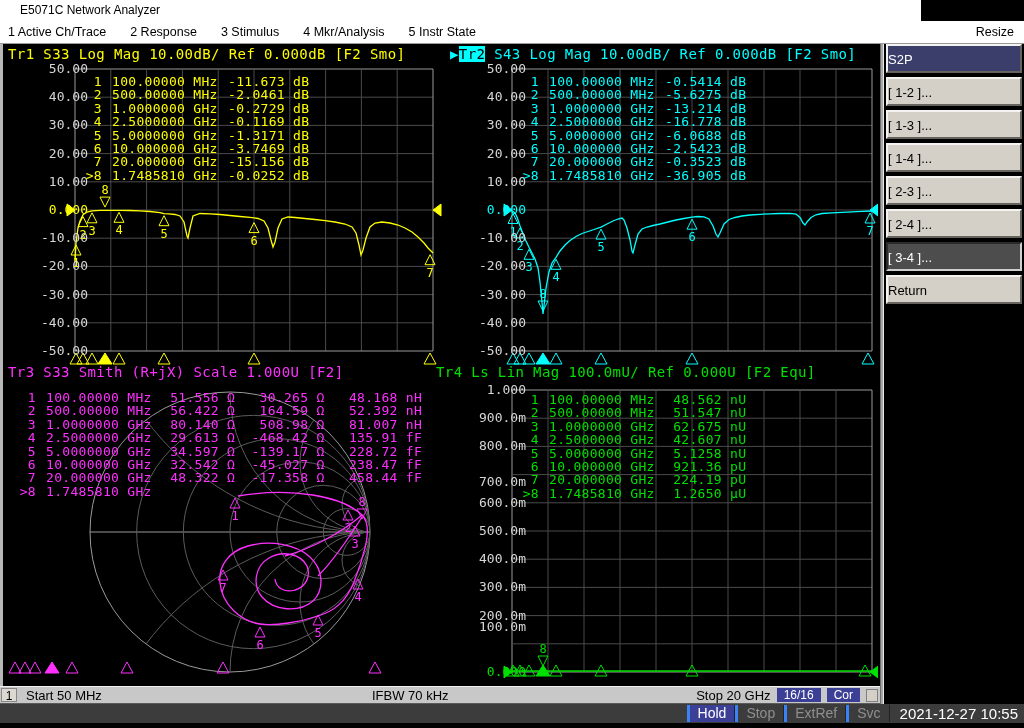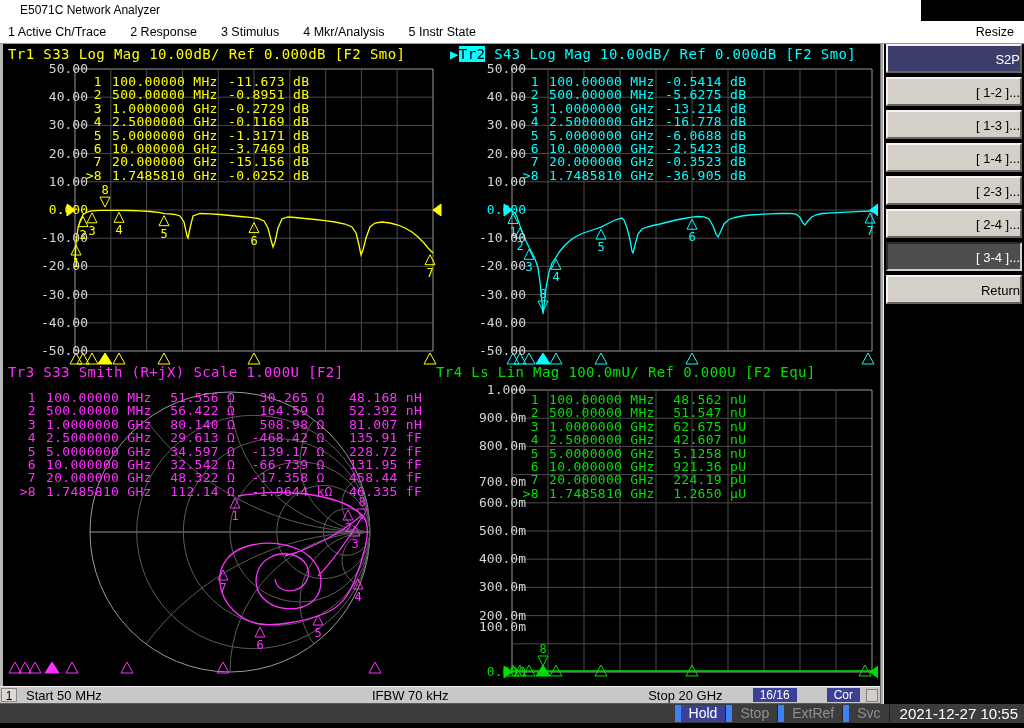--- a/index.html
+++ b/index.html
@@ -25,41 +25,41 @@
   .mnum{display:inline-block;width:24px;text-align:right;margin-right:10px;}
   .mfreq{display:inline-block;width:116px;}
   .mval{white-space:pre;}
   .ticks{position:absolute;font-family:"DejaVu Sans Mono",monospace;font-size:13px;color:#d6d6d6;padding-left:20px;}
   .tick{position:absolute;right:0;white-space:pre;}
   .mlabel{font-family:"DejaVu Sans Mono",monospace;font-size:12px;}
   svg text.mlabel{font-size:12px;}
   
   #sidebar{position:absolute;left:884px;top:44px;width:140px;height:660px;background:#000;}
   .sbtn{position:relative;width:136px;height:29px;margin:0 2px 4px 2px;background:#d4d0c8;color:#000;
-        font-size:13px;text-align:right;line-height:27px;
+        font-size:13px;text-align:left;line-height:27px;
         border-top:2px solid #f4f3f1;border-left:2px solid #f4f3f1;
         border-right:2px solid #66625d;border-bottom:2px solid #66625d;box-sizing:border-box;}
   .sbtn.hdr{background:#3b3e6b;color:#fff;}
   .sbtn.active{background:#4d4d4d;color:#fff;
         border-top:2px solid #2a2a2a;border-left:2px solid #2a2a2a;
         border-right:2px solid #cfcfcf;border-bottom:2px solid #cfcfcf;}
   
   #statusbar{position:absolute;left:0;top:686px;width:880px;height:18px;background:#c8c8c8;color:#000;
              font-size:13px;border-top:1px solid #f0f0f0;border-bottom:1px solid #5a5a5a;box-sizing:border-box;}
   #ch-cell{position:absolute;left:1px;top:1px;width:16px;height:14px;background:#dcd9d2;text-align:center;
            line-height:14px;font-size:12px;border:1px solid #888;box-sizing:border-box;}
   #start-label{position:absolute;left:26px;top:1px;}
   #ifbw-label{position:absolute;left:372px;top:1px;}
   #status-right{position:absolute;right:2px;top:0px;display:flex;align-items:center;gap:6px;height:16px;}
-  .badge{background:#3b3f96;color:#fff;font-size:12px;padding:0 7px;height:14px;line-height:14px;margin-left:24px;}
+  .badge{background:#3b3f96;color:#fff;font-size:12px;padding:0 7px;height:14px;line-height:14px;}
   #status-sq{width:12px;height:13px;background:#d4d0c8;border:1px solid #808080;box-sizing:border-box;}
   
   #footer{position:absolute;left:0;top:704px;width:1024px;height:19px;background:#3c3c3c;
           display:flex;justify-content:flex-end;align-items:center;font-size:14px;}
-  .fseg{height:17px;line-height:17px;padding:0 8px;color:#8f8f8f;border-left:6px solid #3b82f6;
+  .fseg{height:17px;line-height:17px;padding:0 8px;color:#8f8f8f;border-left:3px solid #3b82f6;
         border-right:1px solid #222;}
   .fseg.on{background:#3b3f96;color:#fff;}
   #f-datetime{color:#fff;font-size:15px;padding:0 6px 0 10px;}
 </style>
 </head>
 <body>
 
 <div id="screen">
 
   <div id="titlebar">
@@ -309,21 +309,21 @@
         <div class="tick" style="top: 479px;">500.0m</div>
         <div class="tick" style="top: 507.2px;">400.0m</div>
         <div class="tick" style="top: 535.4px;">300.0m</div>
         <div class="tick" style="top: 563.6px;">200.0m</div>
         <div class="tick" style="top: 575px;">100.0m</div>
         <div class="tick" style="top: 620px; color: rgb(0, 224, 0);">0.000</div>
       </div>
 
     <div class="mtable" id="table-tr1" style="left: 78px; top: 31px; color: rgb(255, 255, 0);">
         <div class="mrow"><span class="mnum">1</span><span class="mfreq">100.00000 MHz</span><span class="mval">-11.673 dB</span></div>
-        <div class="mrow"><span class="mnum">2</span><span class="mfreq">500.00000 MHz</span><span class="mval">-0.8951 dB</span></div>
+        <div class="mrow"><span class="mnum">2</span><span class="mfreq">500.00000 MHz</span><span class="mval">-2.0461 dB</span></div>
         <div class="mrow"><span class="mnum">3</span><span class="mfreq">1.0000000 GHz</span><span class="mval">-0.2729 dB</span></div>
         <div class="mrow"><span class="mnum">4</span><span class="mfreq">2.5000000 GHz</span><span class="mval">-0.1169 dB</span></div>
         <div class="mrow"><span class="mnum">5</span><span class="mfreq">5.0000000 GHz</span><span class="mval">-1.3171 dB</span></div>
         <div class="mrow"><span class="mnum">6</span><span class="mfreq">10.000000 GHz</span><span class="mval">-3.7469 dB</span></div>
         <div class="mrow"><span class="mnum">7</span><span class="mfreq">20.000000 GHz</span><span class="mval">-15.156 dB</span></div>
         <div class="mrow"><span class="mnum">&gt;8</span><span class="mfreq">1.7485810 GHz</span><span class="mval">-0.0252 dB</span></div>
       </div>
     <div class="mtable" id="table-tr2" style="left: 515px; top: 31px; color: rgb(0, 255, 255);">
         <div class="mrow"><span class="mnum">1</span><span class="mfreq">100.00000 MHz</span><span class="mval">-0.5414 dB</span></div>
         <div class="mrow"><span class="mnum">2</span><span class="mfreq">500.00000 MHz</span><span class="mval">-5.6275 dB</span></div>
@@ -333,23 +333,23 @@
         <div class="mrow"><span class="mnum">6</span><span class="mfreq">10.000000 GHz</span><span class="mval">-2.5423 dB</span></div>
         <div class="mrow"><span class="mnum">7</span><span class="mfreq">20.000000 GHz</span><span class="mval">-0.3523 dB</span></div>
         <div class="mrow"><span class="mnum">&gt;8</span><span class="mfreq">1.7485810 GHz</span><span class="mval">-36.905 dB</span></div>
       </div>
     <div class="mtable" id="table-tr3" style="left: 12px; top: 347px; color: rgb(255, 48, 255);">
         <div class="mrow"><span class="mnum">1</span><span class="mfreq">100.00000 MHz</span><span class="mval"> 51.556 Ω   30.265 Ω   48.168 nH</span></div>
         <div class="mrow"><span class="mnum">2</span><span class="mfreq">500.00000 MHz</span><span class="mval"> 56.422 Ω   164.59 Ω   52.392 nH</span></div>
         <div class="mrow"><span class="mnum">3</span><span class="mfreq">1.0000000 GHz</span><span class="mval"> 80.140 Ω   508.98 Ω   81.007 nH</span></div>
         <div class="mrow"><span class="mnum">4</span><span class="mfreq">2.5000000 GHz</span><span class="mval"> 29.613 Ω  -468.42 Ω   135.91 fF</span></div>
         <div class="mrow"><span class="mnum">5</span><span class="mfreq">5.0000000 GHz</span><span class="mval"> 34.597 Ω  -139.17 Ω   228.72 fF</span></div>
-        <div class="mrow"><span class="mnum">6</span><span class="mfreq">10.000000 GHz</span><span class="mval"> 32.542 Ω  -66.739 Ω   131.95 fF</span></div>
+        <div class="mrow"><span class="mnum">6</span><span class="mfreq">10.000000 GHz</span><span class="mval"> 32.542 Ω  -45.027 Ω   238.47 fF</span></div>
         <div class="mrow"><span class="mnum">7</span><span class="mfreq">20.000000 GHz</span><span class="mval"> 48.322 Ω  -17.358 Ω   458.44 fF</span></div>
-        <div class="mrow"><span class="mnum">&gt;8</span><span class="mfreq">1.7485810 GHz</span><span class="mval"> 112.14 Ω  -1.9644 kΩ  46.335 fF</span></div>
+        <div class="mrow"><span class="mnum">&gt;8</span><span class="mfreq">1.7485810 GHz</span></div>
       </div>
     <div class="mtable" id="table-tr4" style="left: 515px; top: 349px; color: rgb(0, 224, 0);">
         <div class="mrow"><span class="mnum">1</span><span class="mfreq">100.00000 MHz</span><span class="mval"> 48.562 nU</span></div>
         <div class="mrow"><span class="mnum">2</span><span class="mfreq">500.00000 MHz</span><span class="mval"> 51.547 nU</span></div>
         <div class="mrow"><span class="mnum">3</span><span class="mfreq">1.0000000 GHz</span><span class="mval"> 62.675 nU</span></div>
         <div class="mrow"><span class="mnum">4</span><span class="mfreq">2.5000000 GHz</span><span class="mval"> 42.607 nU</span></div>
         <div class="mrow"><span class="mnum">5</span><span class="mfreq">5.0000000 GHz</span><span class="mval"> 5.1258 nU</span></div>
         <div class="mrow"><span class="mnum">6</span><span class="mfreq">10.000000 GHz</span><span class="mval"> 921.36 pU</span></div>
         <div class="mrow"><span class="mnum">7</span><span class="mfreq">20.000000 GHz</span><span class="mval"> 224.19 pU</span></div>
         <div class="mrow"><span class="mnum">&gt;8</span><span class="mfreq">1.7485810 GHz</span><span class="mval"> 1.2650 μU</span></div>

